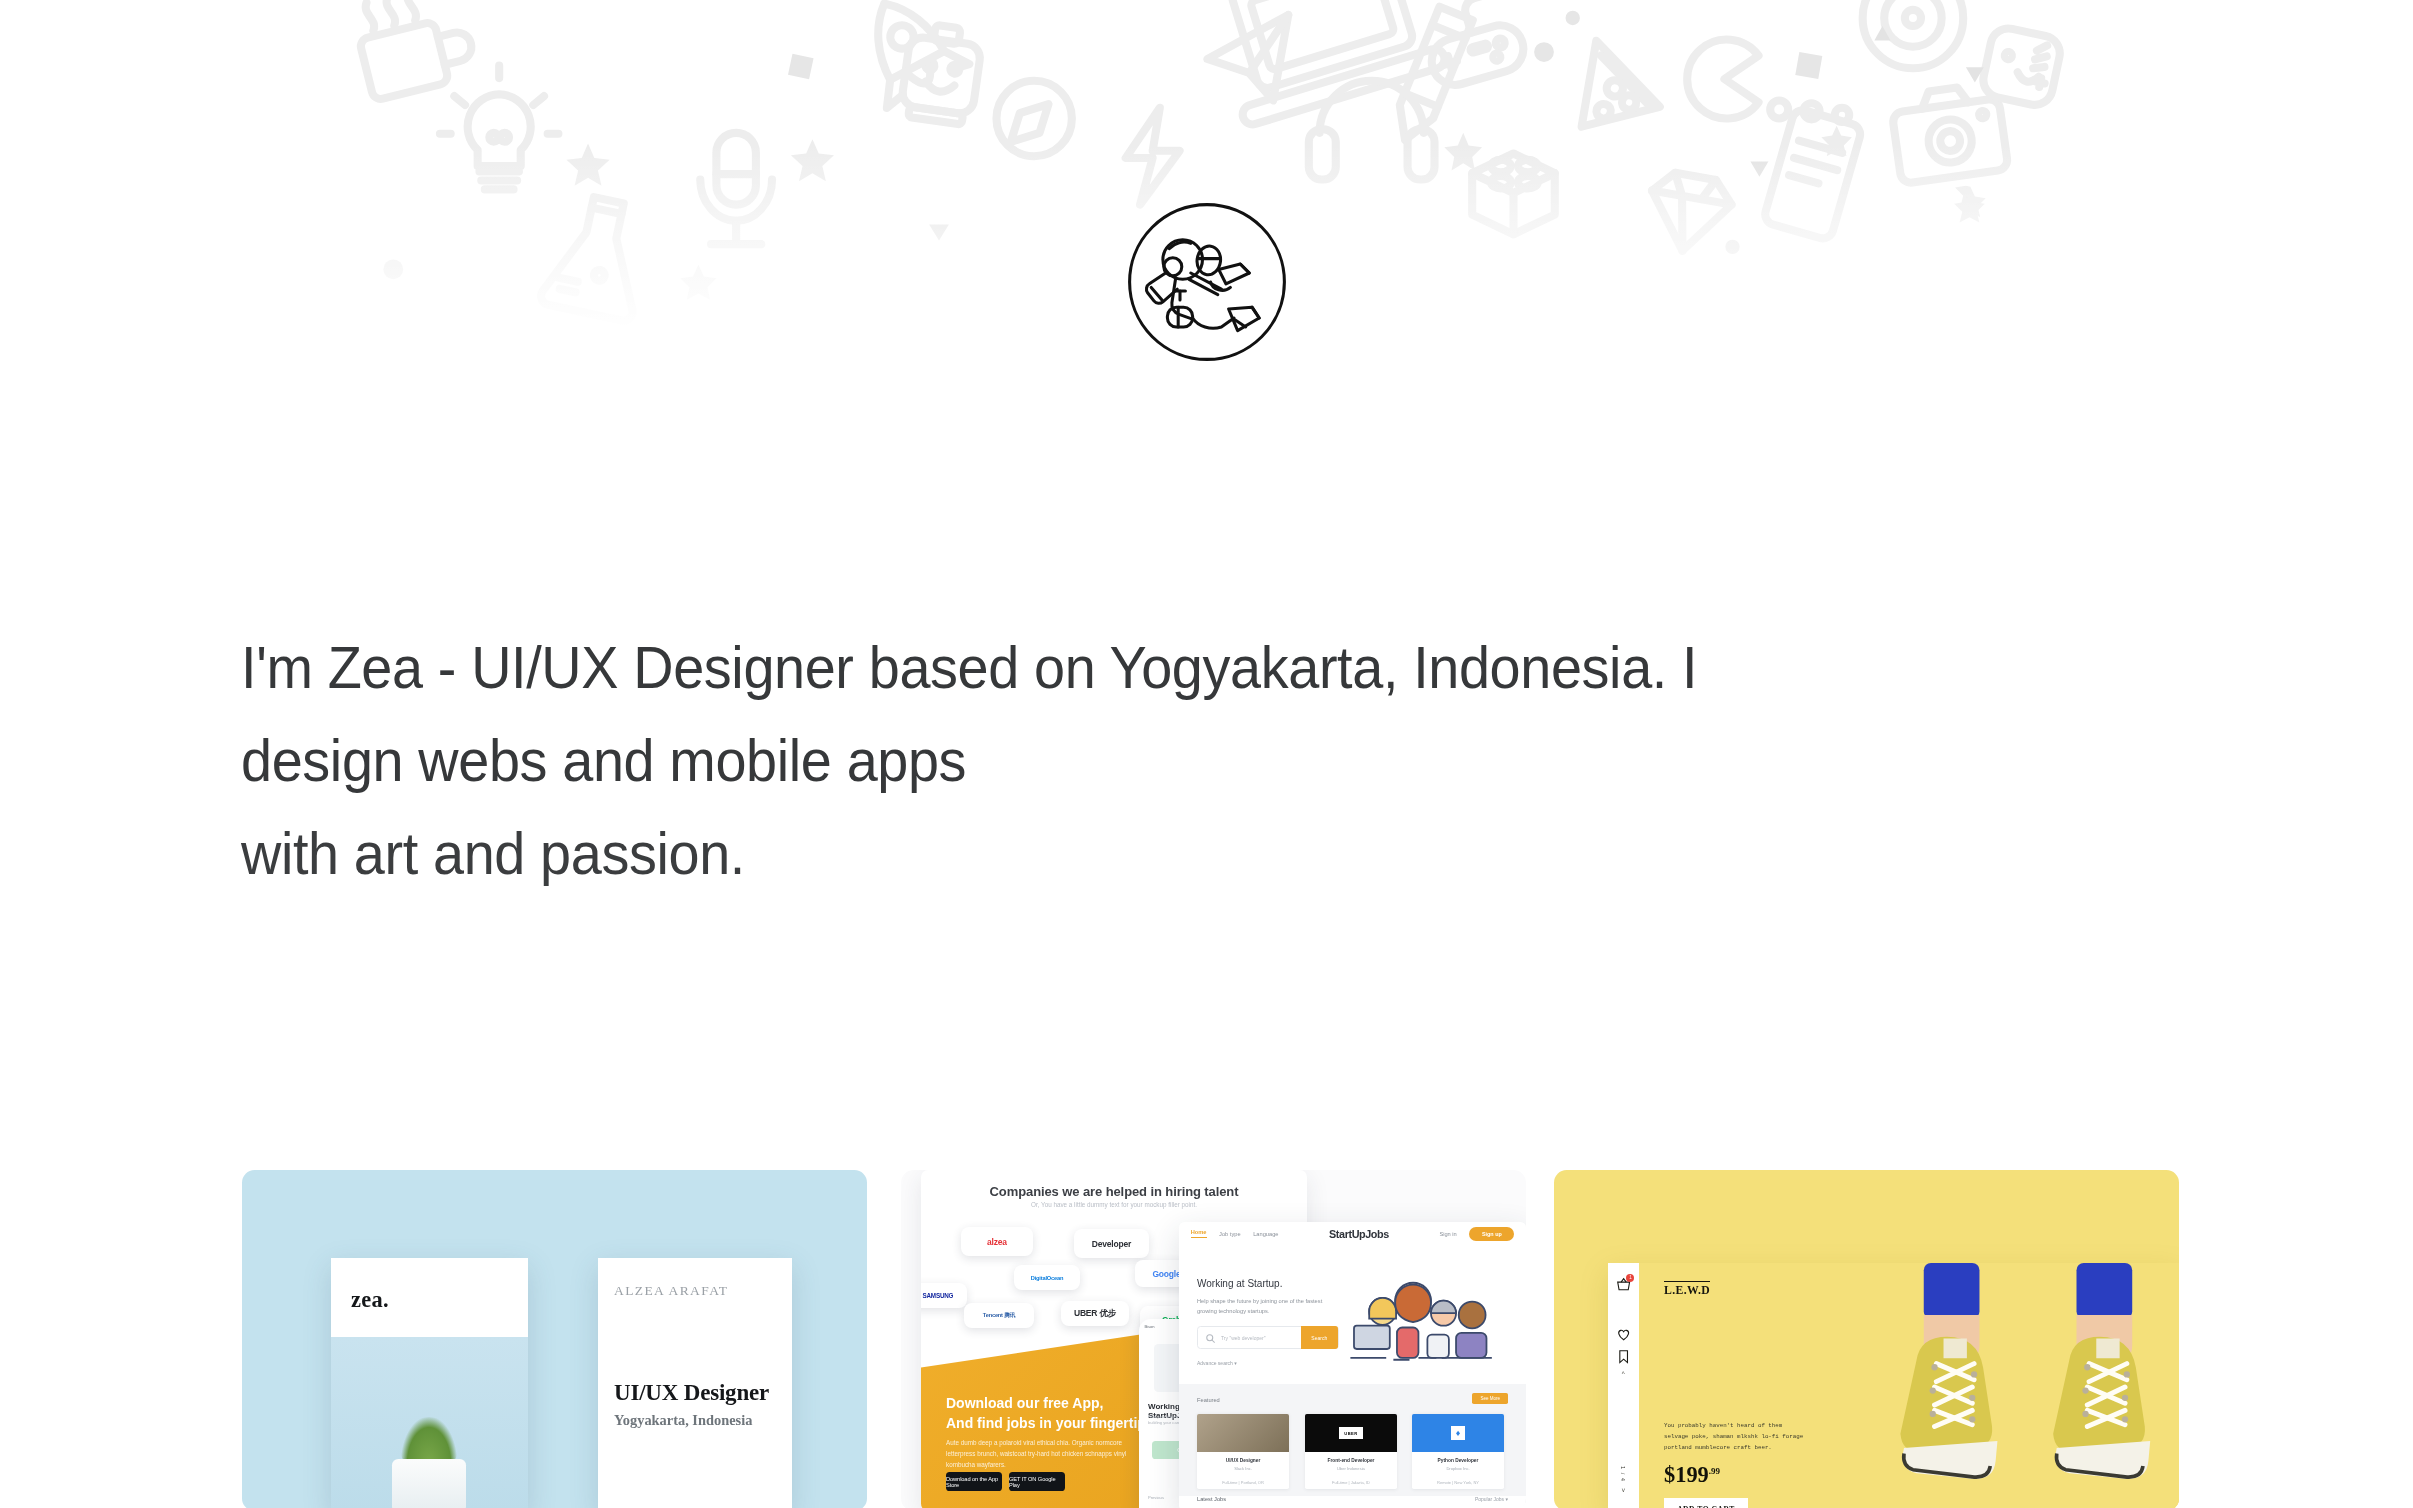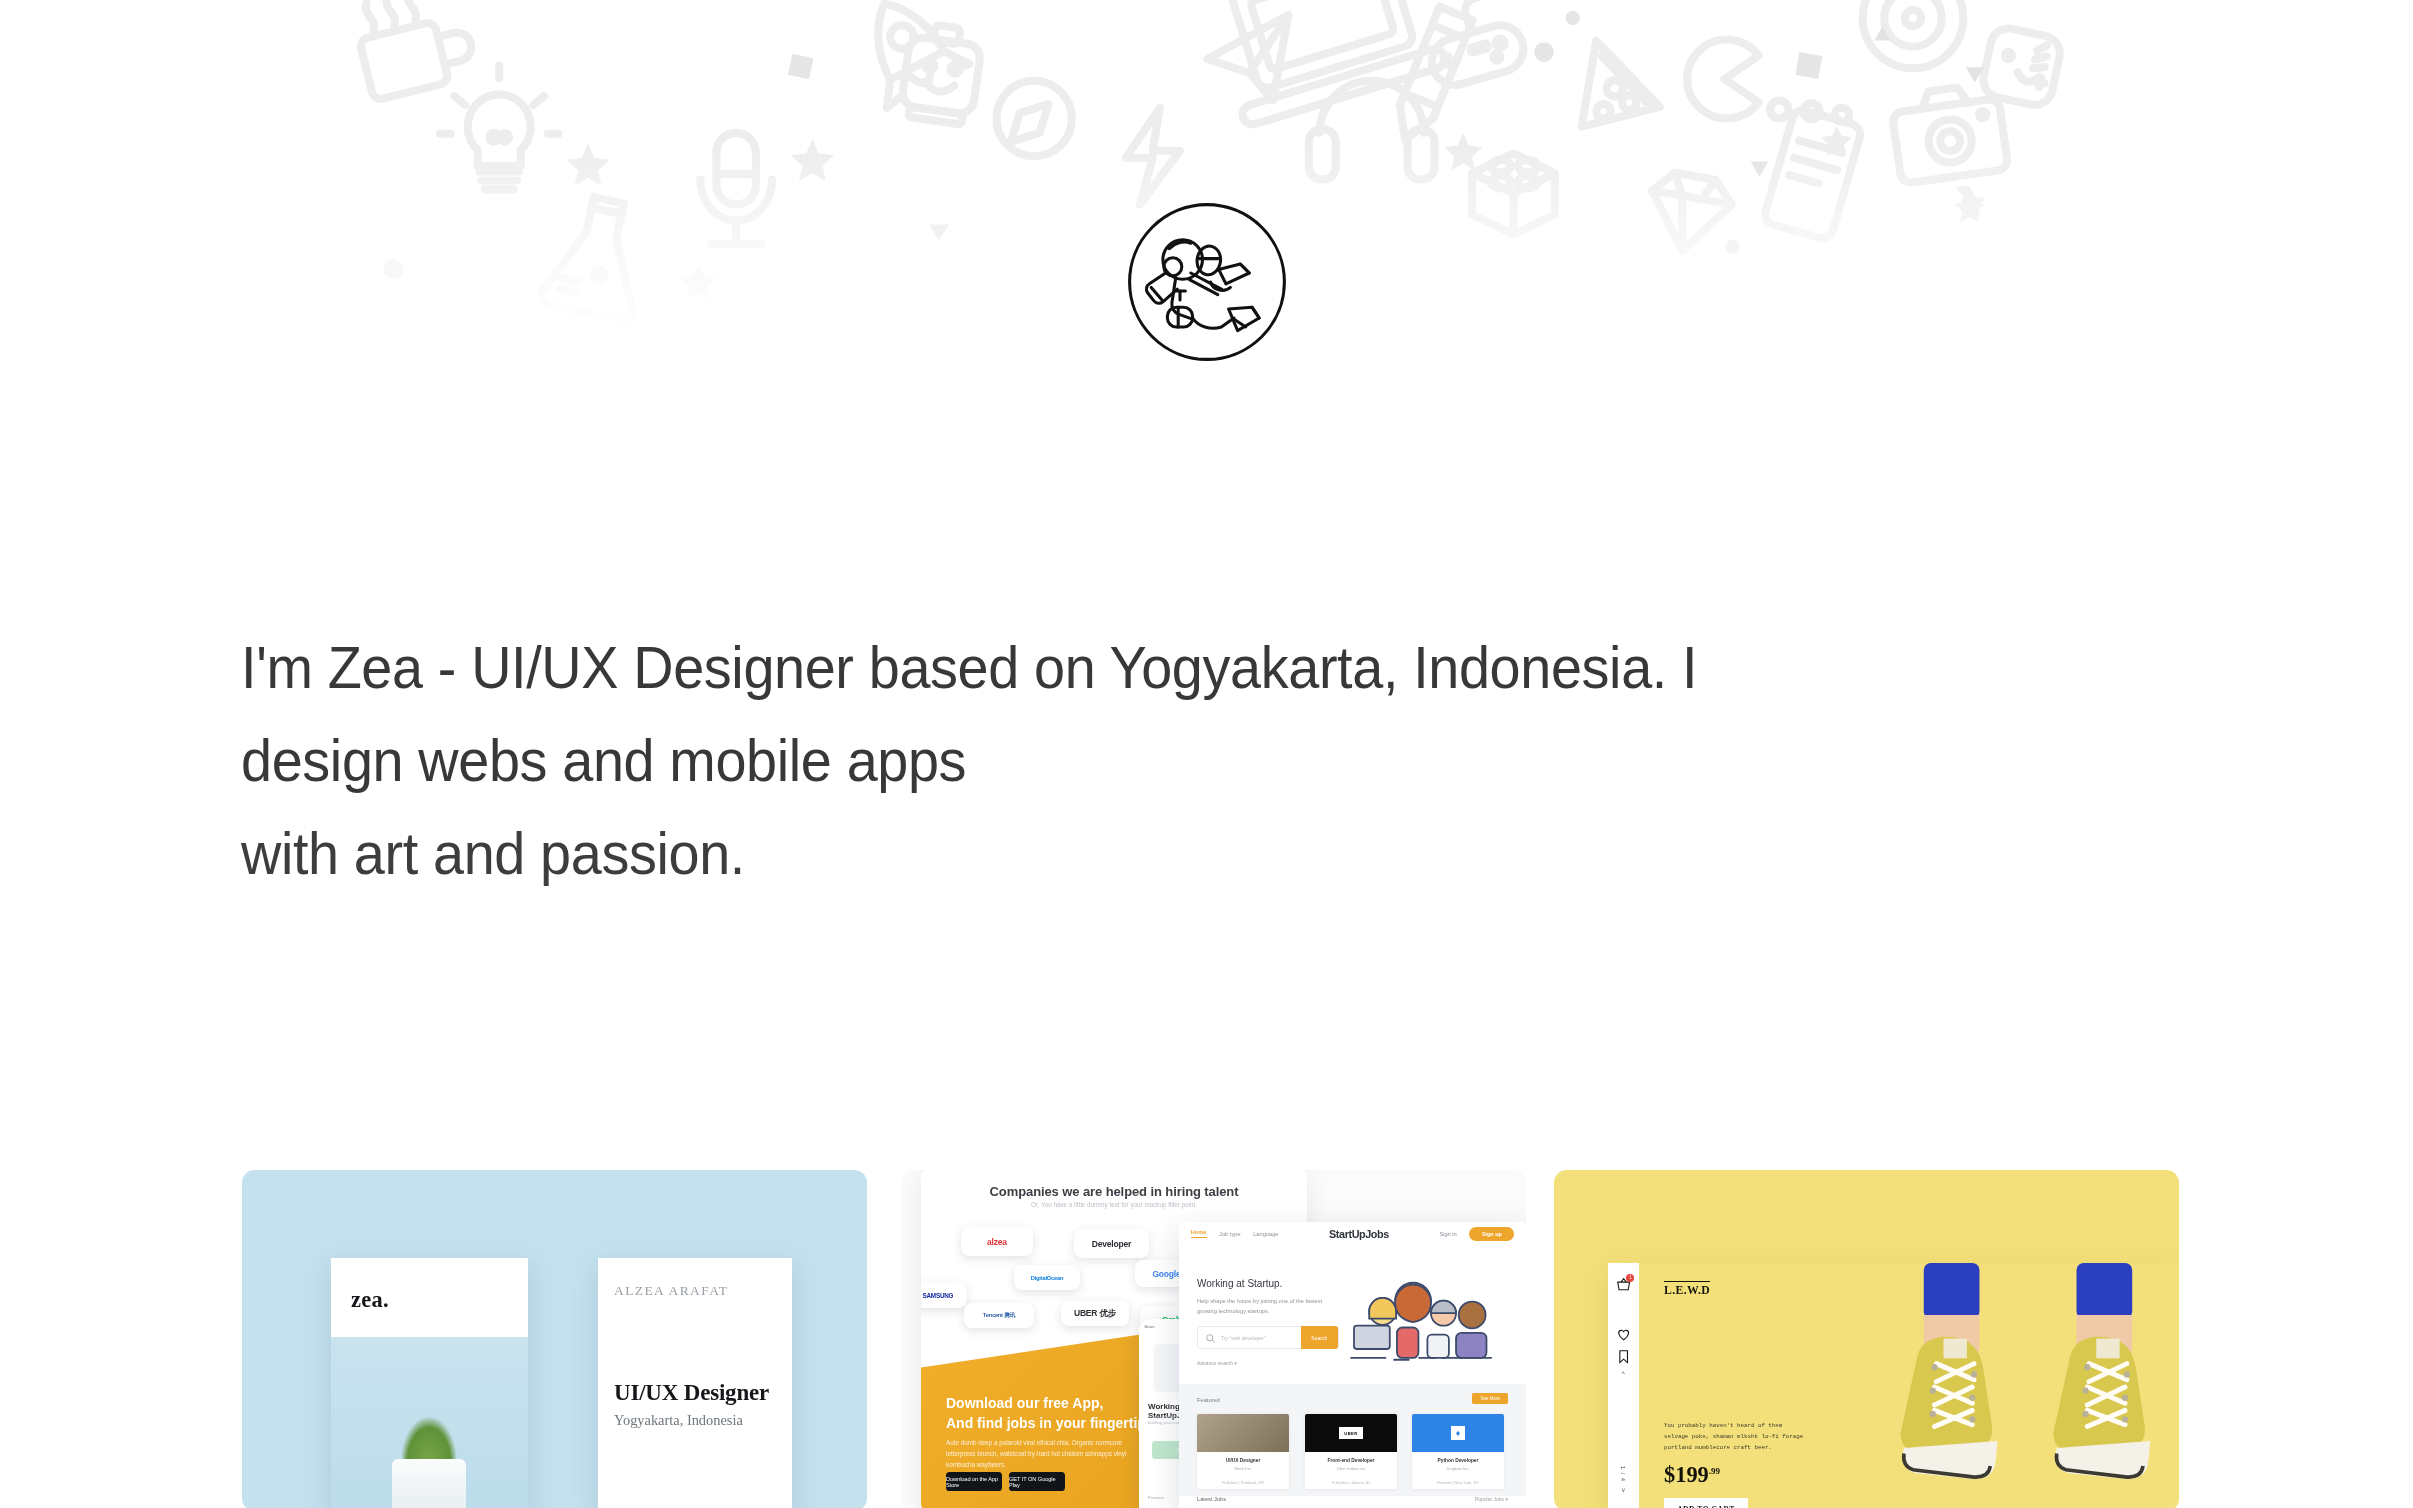--- a/index.html
+++ b/index.html
@@ -102,21 +102,21 @@
     font-family:"Liberation Serif", serif; font-size:13.5px;
     letter-spacing:1.4px; color:#9aa0a6;
   }
   .bc-right .role {
     position:absolute; left:16px; top:122px;
     font-family:"Liberation Serif", serif; font-weight:700;
     font-size:23px; color:#15171a; letter-spacing:-0.2px;
   }
   .bc-right .loc {
     position:absolute; left:16px; top:154px;
-    font-family:"Liberation Serif", serif; font-size:14.4px; color:#6e757b;
+    font-family:"Liberation Serif", serif; font-size:14.4px; color:#6e757b;font-weight:bold;
   }
 
   
   .sj-back {
     position:absolute; left:20px; top:0; width:386px; height:341px;
     background:#fff; border-radius:7.2px;
     box-shadow:0 7.2px 23px rgba(40,50,70,.10);
     overflow:hidden;
   }
   .sj-back .hdr {

